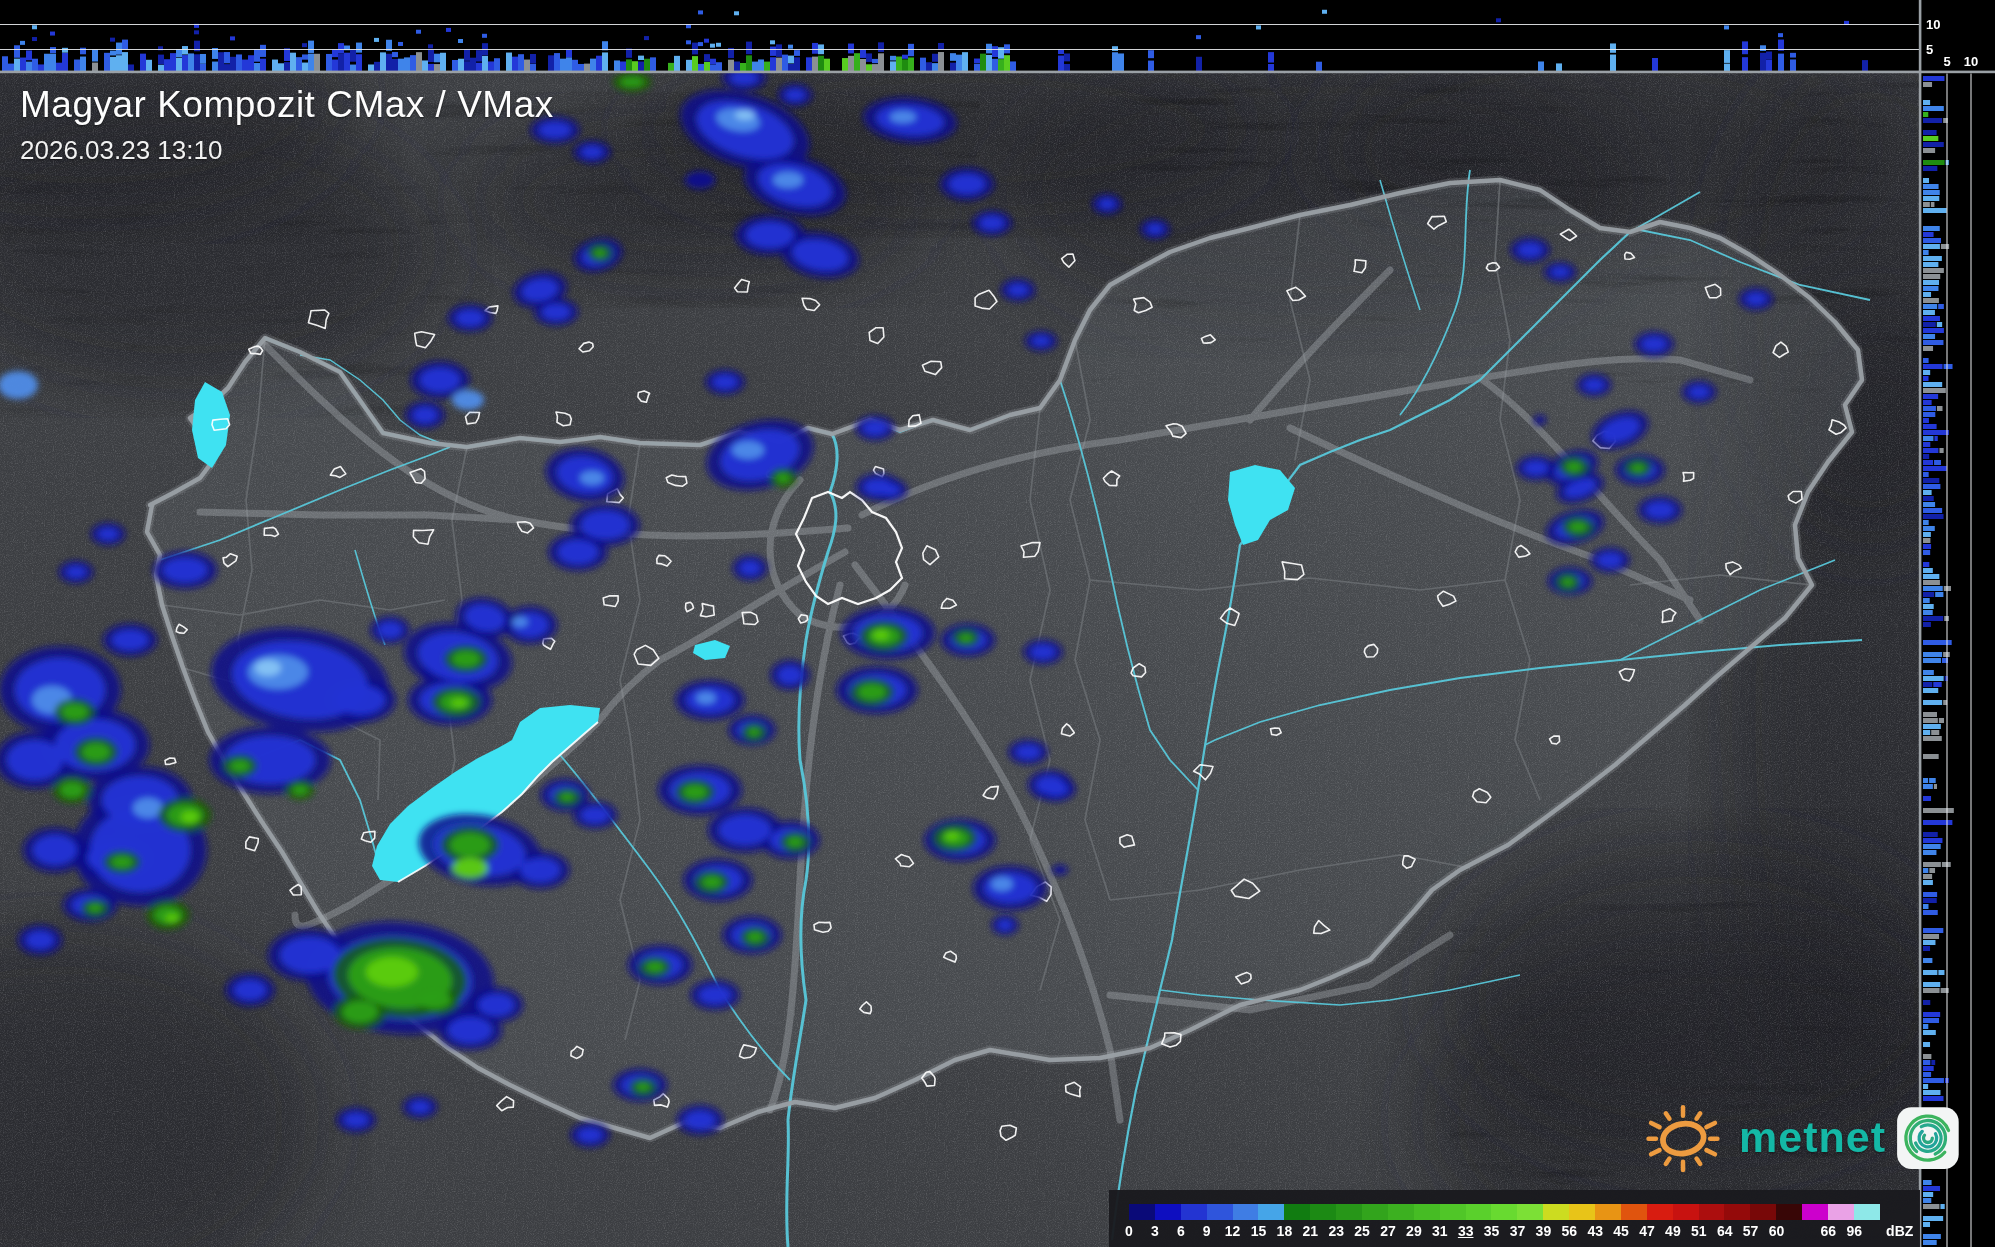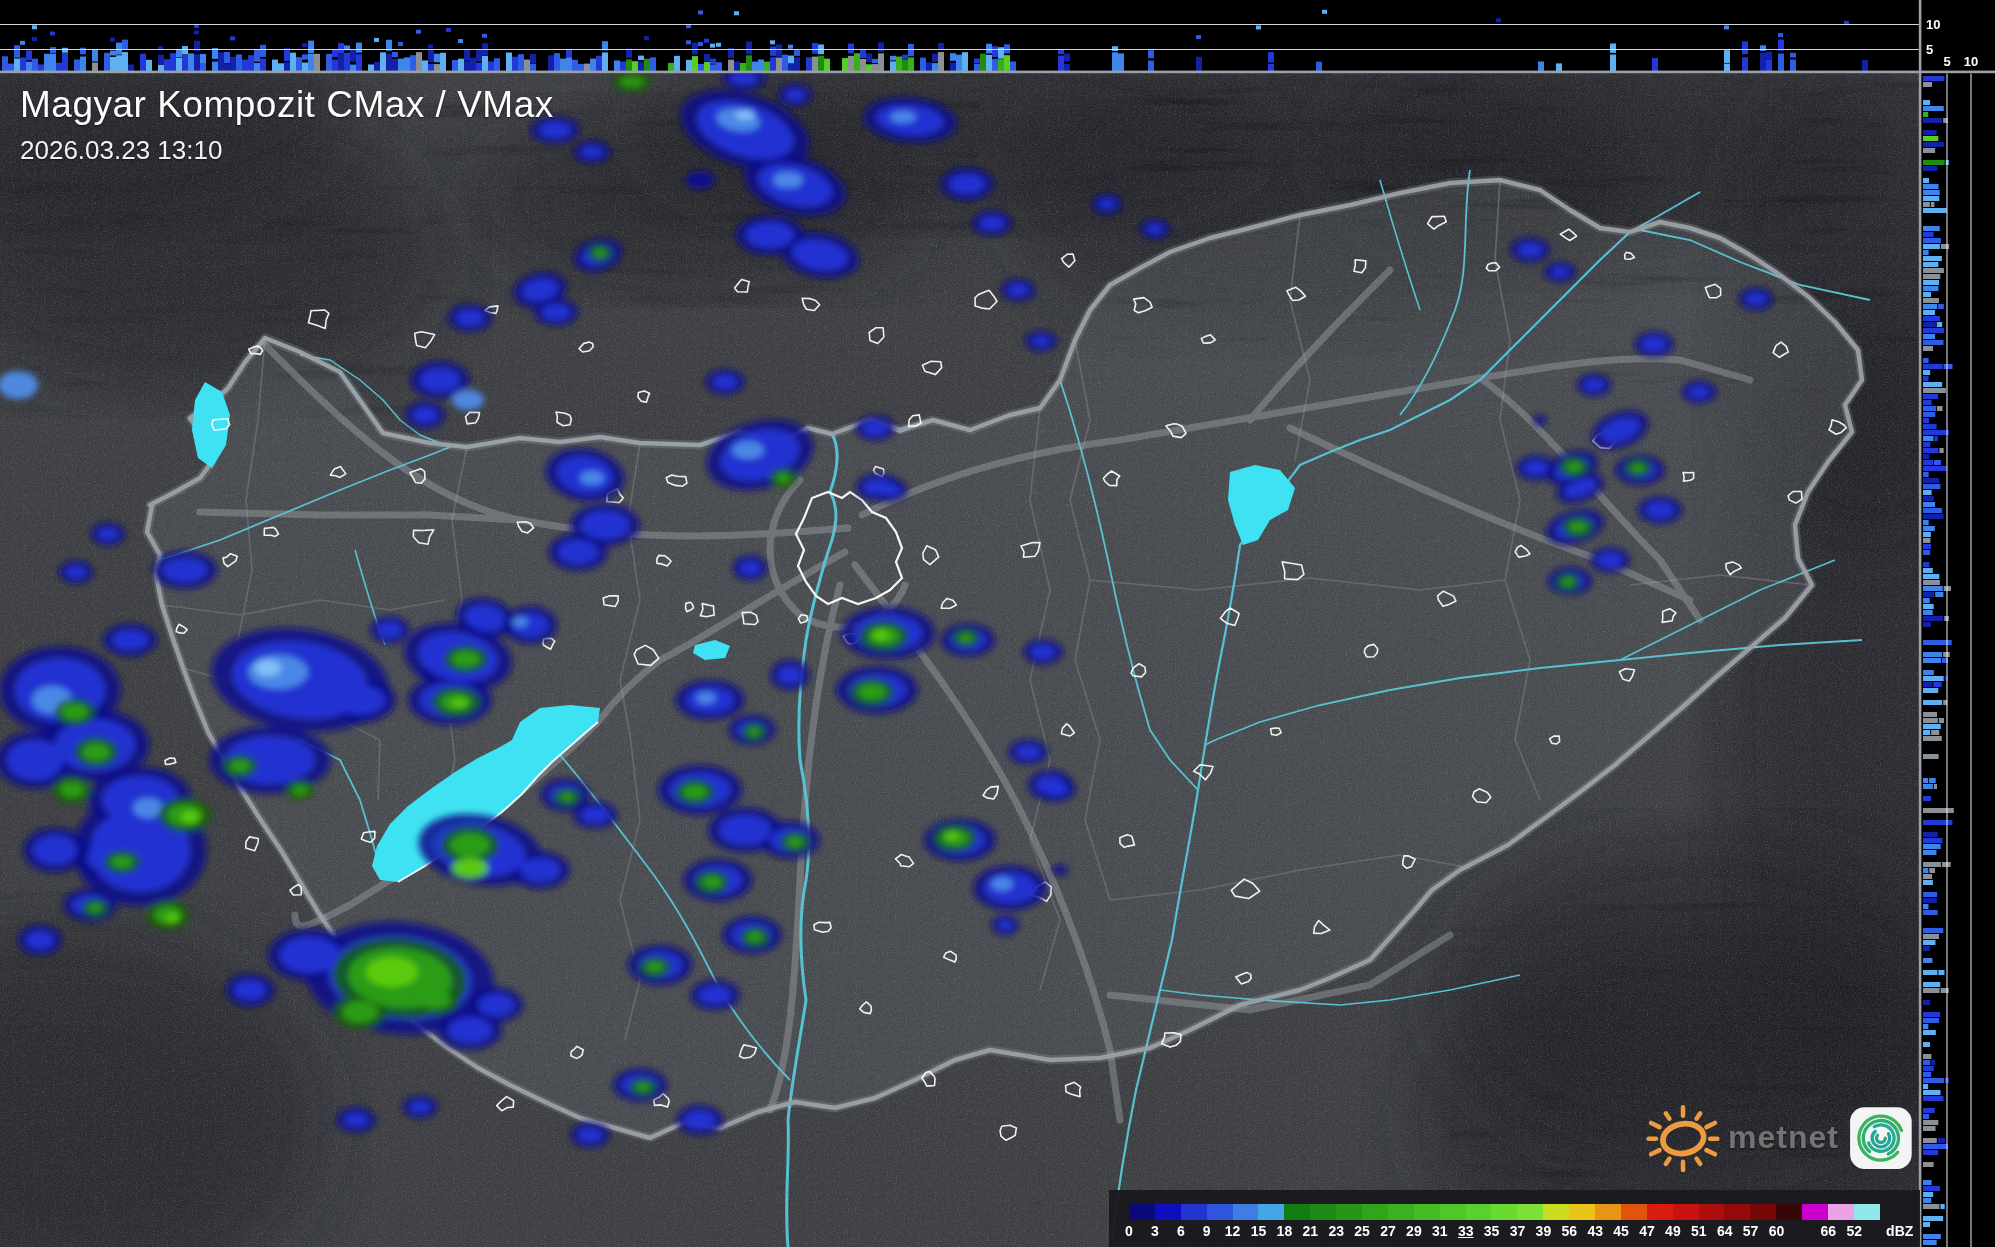--- a/index.html
+++ b/index.html
@@ -12,21 +12,21 @@
   .timestamp{font-size:26px;margin-top:9px;color:#f2f2f2;text-shadow:0 1px 2px rgba(0,0,0,.6);}
   .legend{position:absolute;left:1109px;top:1190px;width:811px;height:57px;
           background:rgba(26,26,30,.96);z-index:40;}
   .legend-bar{position:absolute;left:20px;top:14px;height:16px;display:flex;}
   .legend-bar .cell{width:25.9px;height:16px;}
   .legend-labels{position:absolute;left:0;top:33px;height:20px;width:100%;}
   .legend-labels span{position:absolute;transform:translateX(-50%);font-size:14px;
           font-weight:bold;color:#fff;white-space:nowrap;}
   .legend-labels span.unit{transform:none;}
   .logo{position:absolute;left:1642px;top:1096px;display:flex;align-items:center;z-index:35;}
-  .logo-text{font-size:32px;font-weight:600;color:#737373;letter-spacing:1px;margin-left:4px;
+  .logo-text{font-size:43px;font-weight:600;color:#14b8a6;letter-spacing:1px;margin-left:15px;
              text-shadow:0 1px 3px rgba(0,0,0,.5);}
 </style>
 </head>
 <body>
 
 <div class="stage">
   <svg class="base" id="mapsvg" width="1995" height="1247" viewBox="0 0 1995 1247">
       <defs>
         <filter id="fineNoise" x="0" y="0" width="100%" height="100%">
           <feTurbulence type="fractalNoise" baseFrequency="0.9" numOctaves="2" seed="7" stitchTiles="stitch"></feTurbulence>
@@ -1055,21 +1055,21 @@
         <span style="left: 486.2px;">43</span>
         <span style="left: 512.1px;">45</span>
         <span style="left: 538px;">47</span>
         <span style="left: 563.9px;">49</span>
         <span style="left: 589.8px;">51</span>
         <span style="left: 615.7px;">64</span>
         <span style="left: 641.6px;">57</span>
         <span style="left: 667.5px;">60</span>
         <span style="left: 658px; margin-top: 29px;">63</span>
         <span style="left: 719.3px;">66</span>
-        <span style="left: 745.2px;">52</span>
+        <span style="left: 745.2px;">96</span>
         <span class="unit" style="left: 777.1px;">dBZ</span>
       </div>
   </div>
 
   <div class="logo">
     <svg width="82" height="82" viewBox="-50 -50 100 100">
       <g id="sunRays">
           <line x1="33" y1="2" x2="42" y2="2" stroke="#ED9B40" stroke-width="5.5" stroke-linecap="round"></line>
           <line x1="28.578838324886476" y1="16.025" x2="38.97114317029974" y2="21.124999999999996" stroke="#ED9B40" stroke-width="5.5" stroke-linecap="round"></line>
           <line x1="16.500000000000004" y1="26.2920125761535" x2="21.000000000000004" y2="32.917106915104455" stroke="#ED9B40" stroke-width="5.5" stroke-linecap="round"></line>

